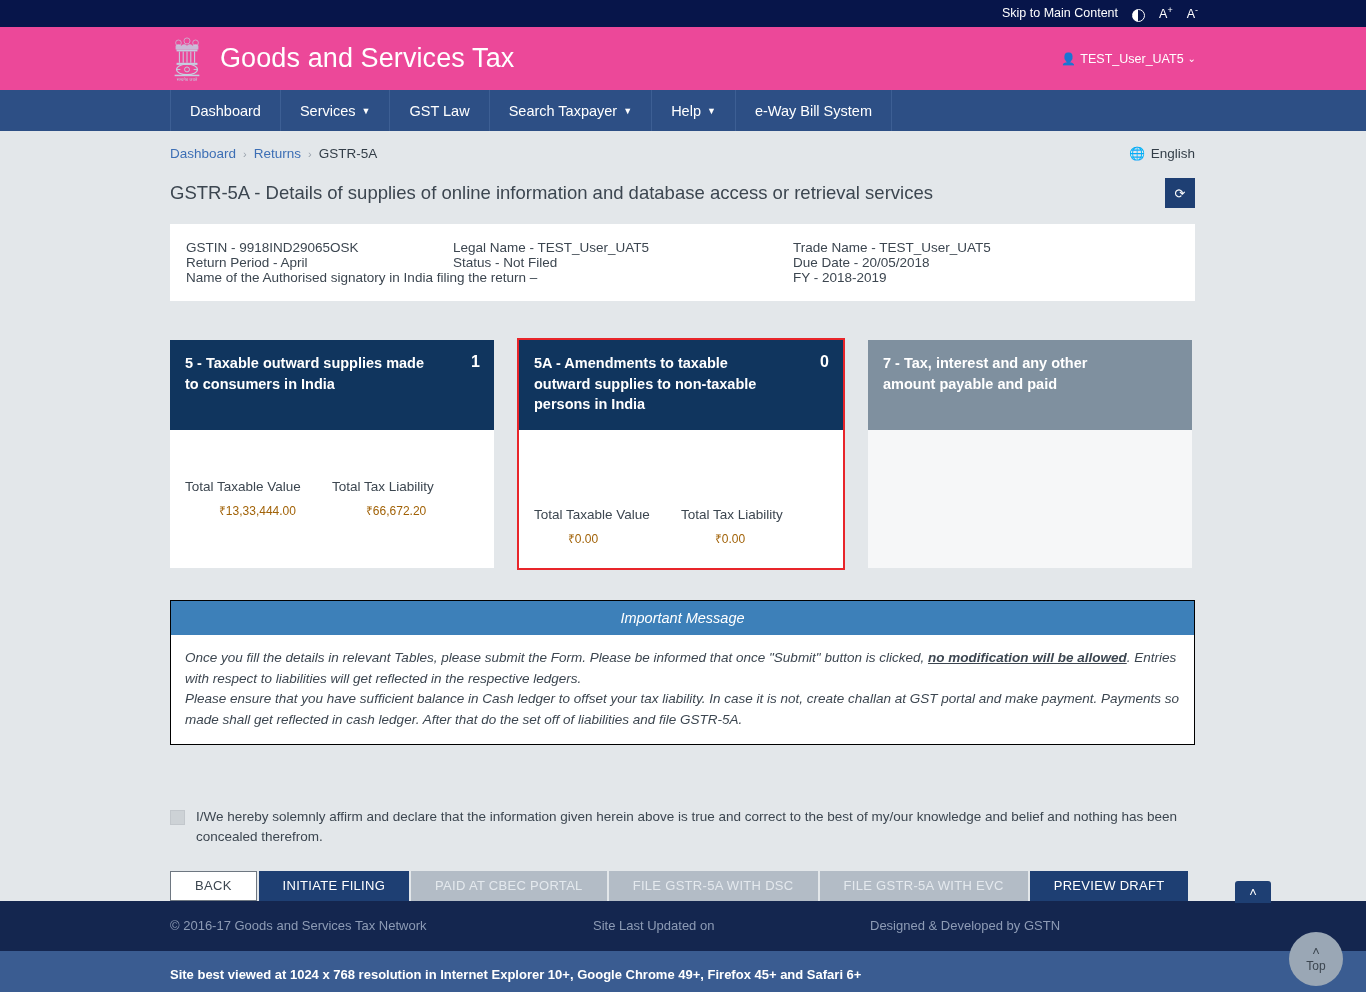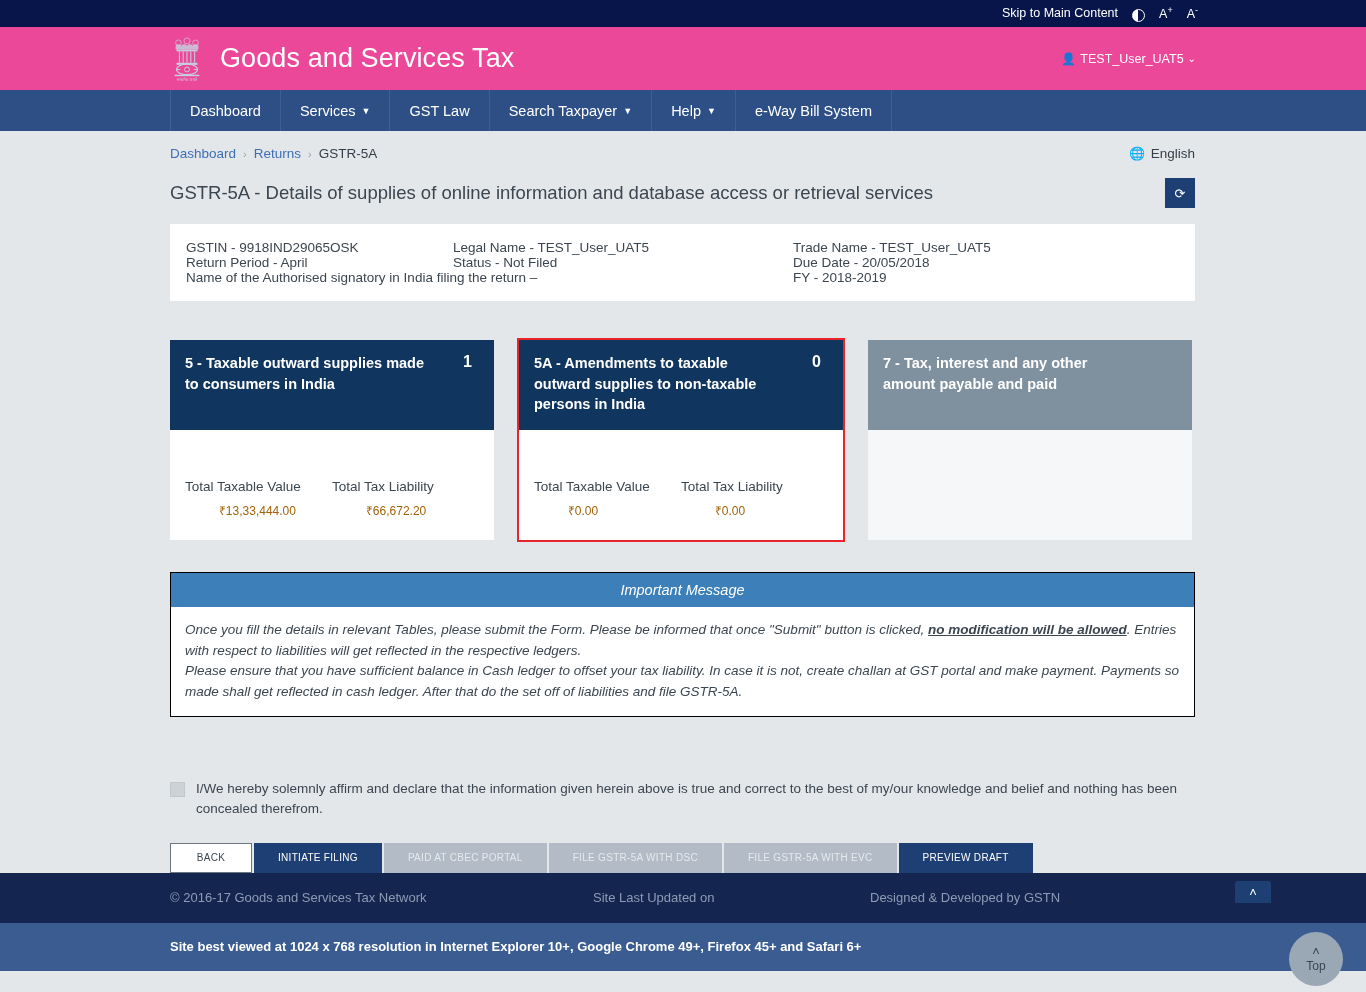--- a/index.html
+++ b/index.html
@@ -157,25 +157,25 @@
     display: flex;
     gap: 25px;
     margin-top: 39px;
   }
   .tile {
     width: 324px;
     background: #ffffff;
     display: flex;
     flex-direction: column;
   }
-  .tile.active { outline: 2px solid #e8252a; }
+  .tile.active { outline: 2px solid #e8252a; gap: 28px; }
   .tile-head {
     background: #10355e;
     color: #ffffff;
-    padding: 13px 22px 14px 15px;
+    padding: 13px 14px 14px 15px;
     display: flex;
     justify-content: space-between;
     align-items: flex-start;
     min-height: 90px;
   }
   .tile.disabled .tile-head { background: #7f909f; }
   .tile.disabled .tile-body { background: #f6f7f8; }
   .tile-head-title {
     font-size: 14.5px;
     font-weight: bold;
@@ -231,21 +231,21 @@
 
   
   .actions {
     margin-top: 23px;
     display: flex;
     gap: 2px;
     align-items: stretch;
   }
   .btn {
     border: none;
-    font-size: 10px;
+    font-size: 13px;
     letter-spacing: 0.3px;
     padding: 0 24px;
     height: 30px;
     cursor: pointer;
     font-family: "Liberation Sans", sans-serif;
     white-space: nowrap;
   }
   .btn-back {
     background: #ffffff;
     color: #3c4650;

